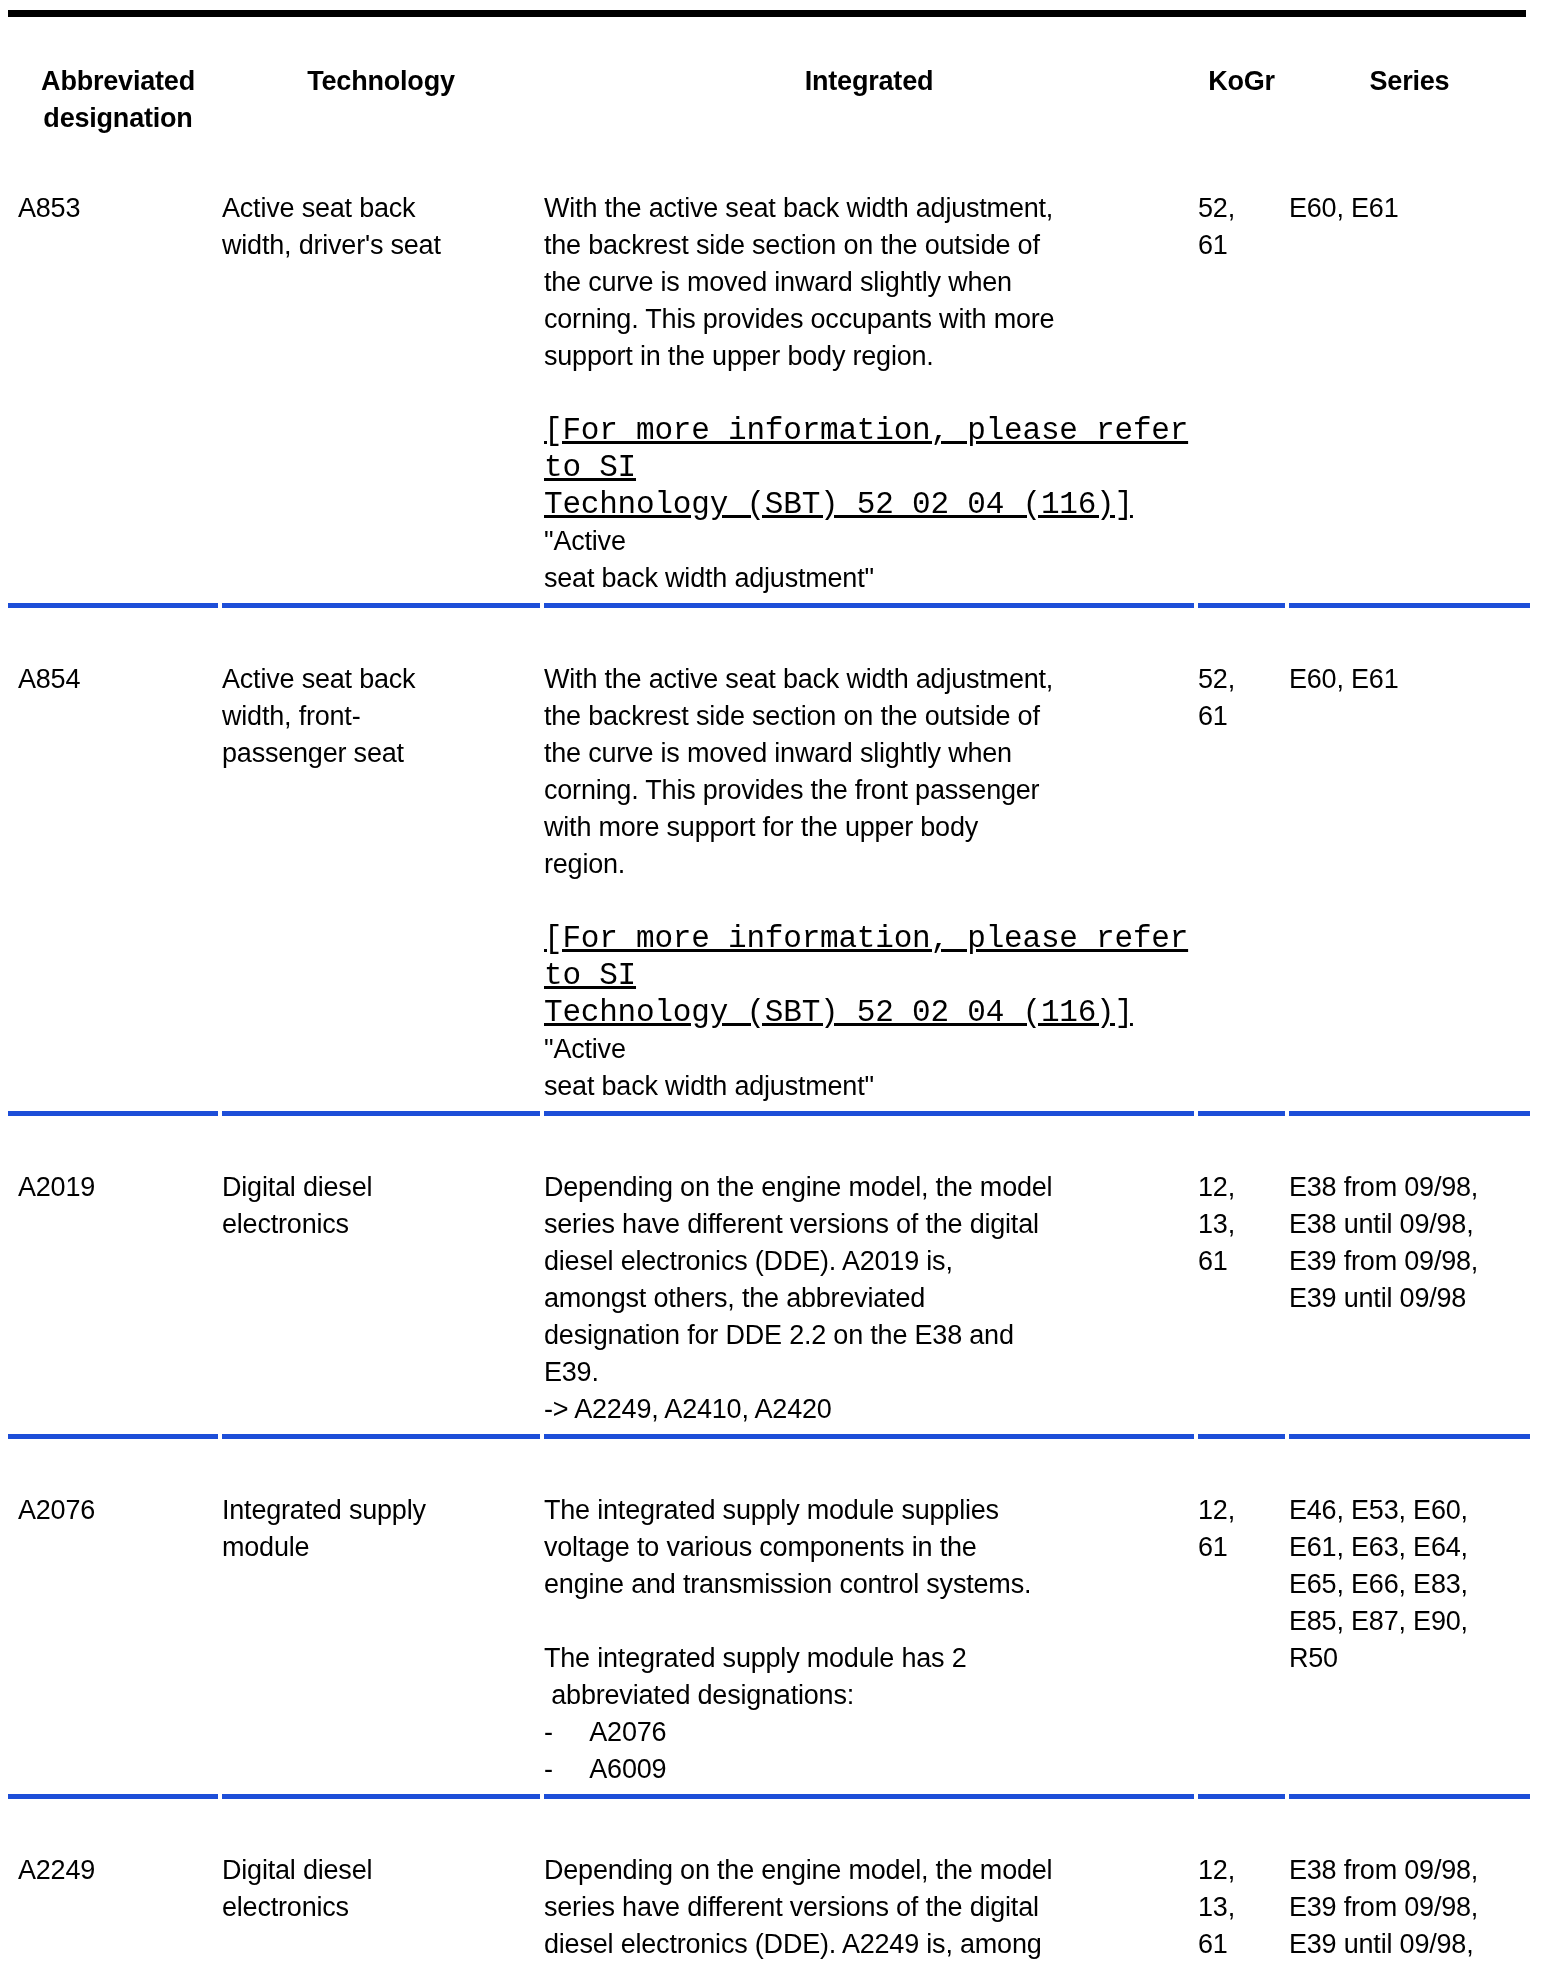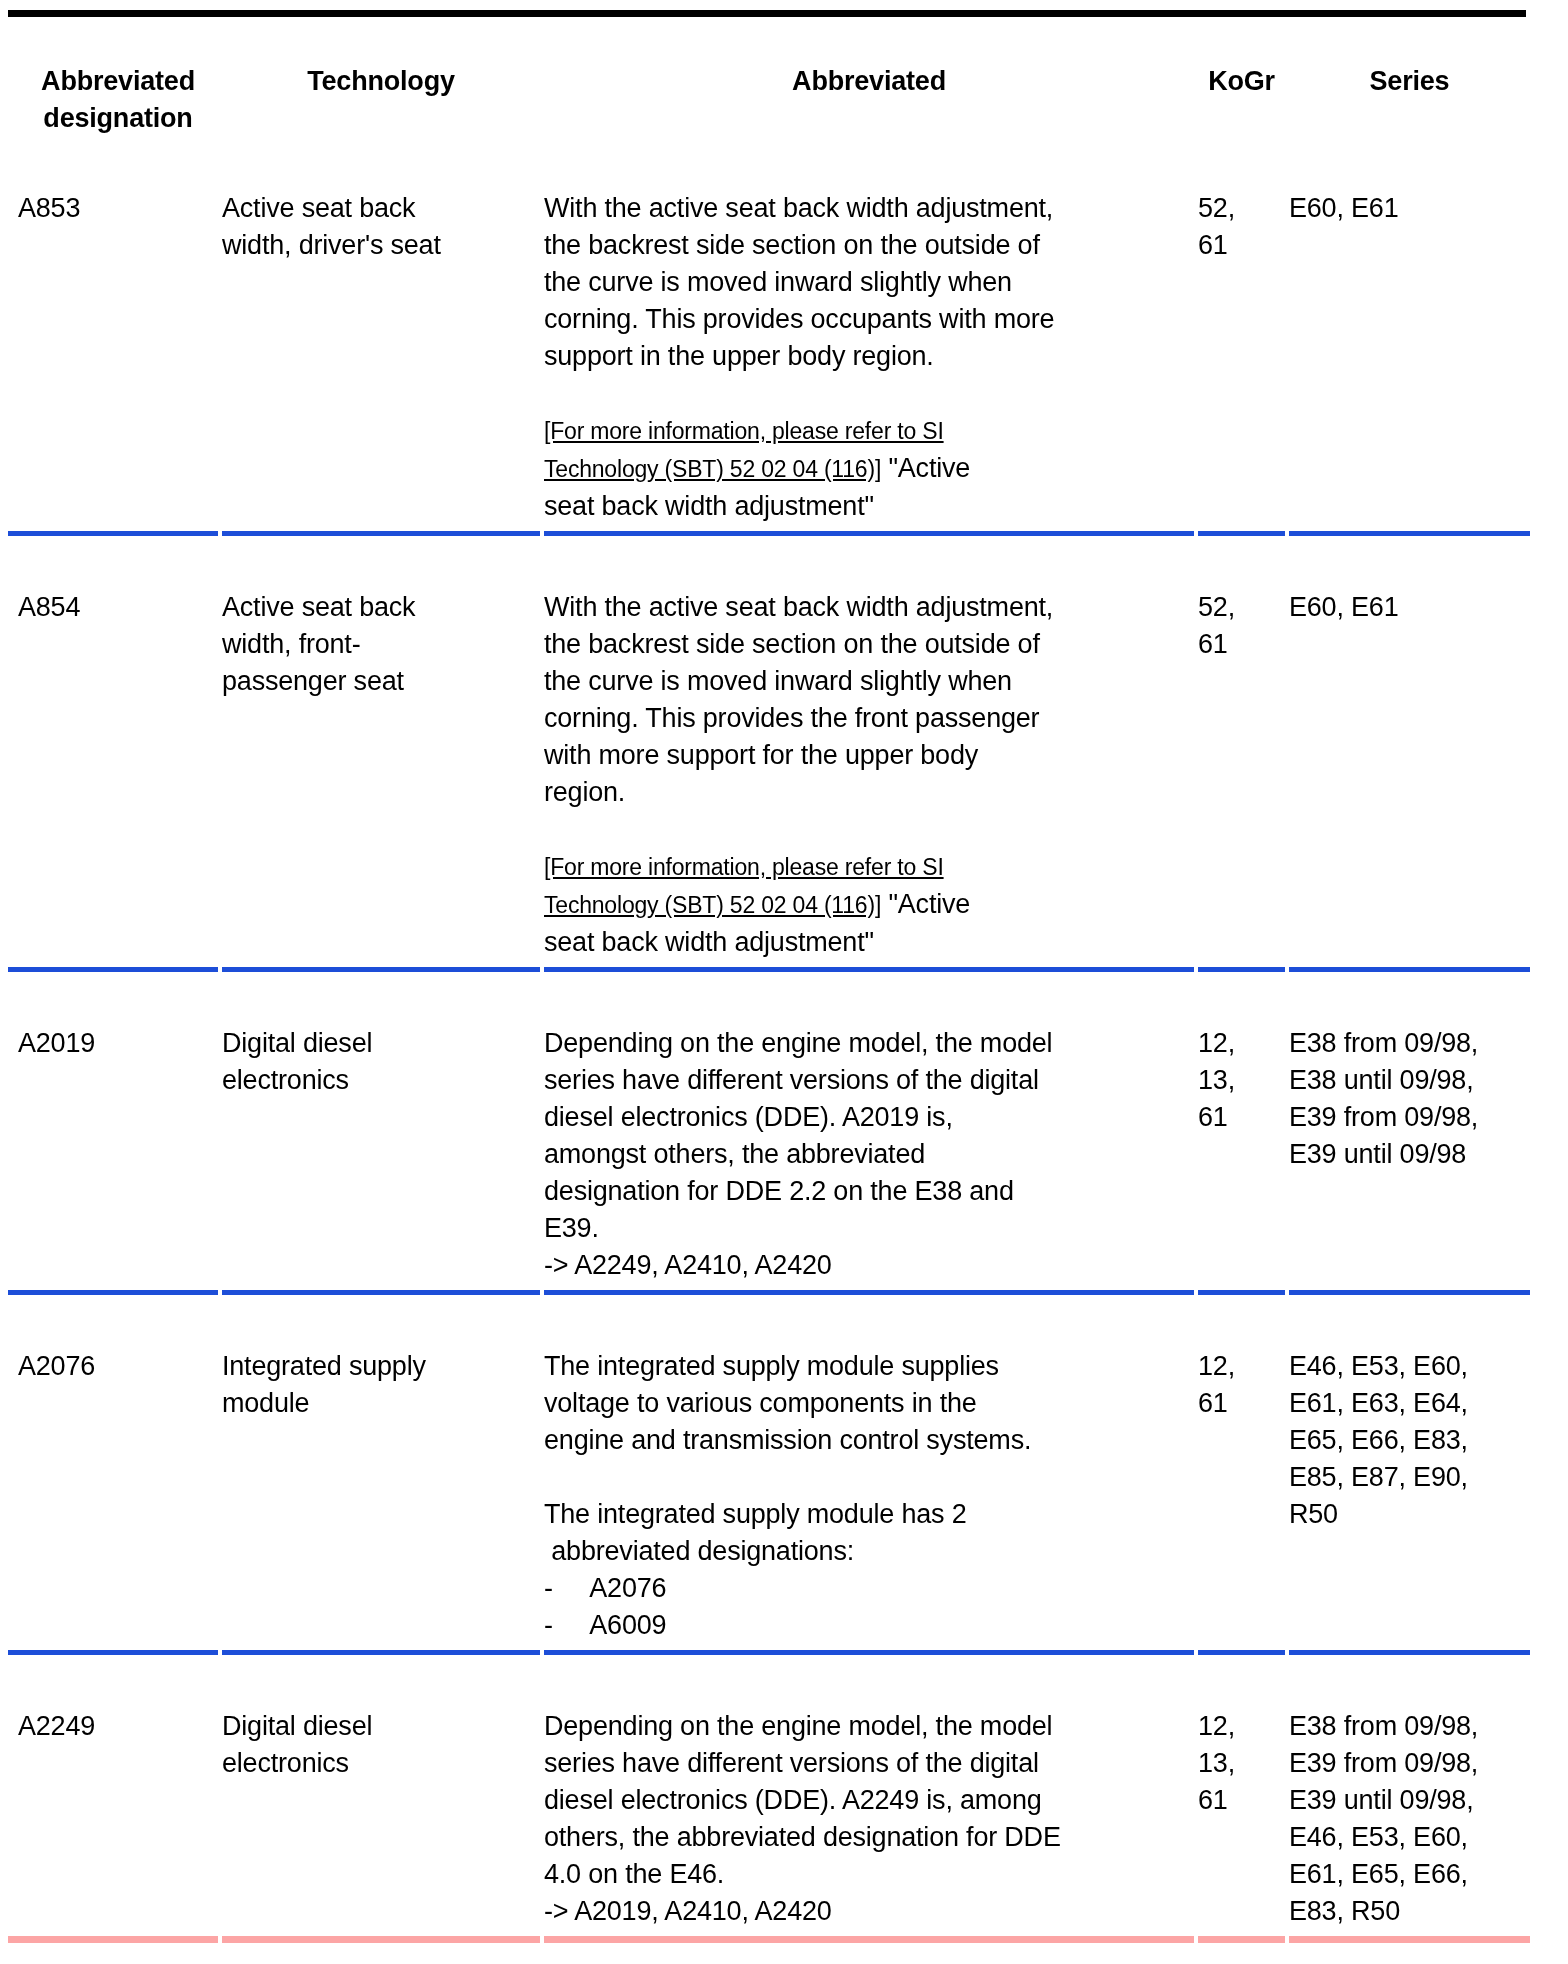--- a/index.html
+++ b/index.html
@@ -55,22 +55,22 @@
   }
   .col-pad { padding-left: 10px; }
 
   .pre { white-space: pre-line; }
 
   .link-block {
     margin-top: 37px;
     white-space: pre-line;
   }
   a.doc-link {
-    font-family: Liberation Sans, sans-serif;
-    font-size: 23px;
+    font-family: Liberation Mono, monospace;
+    font-size: 31px;
     color: #000000;
     text-decoration: underline;
     white-space: pre-line;
     cursor: pointer;
   }
   .link-suffix { white-space: pre-line; }
 </style>
 </head>
 <body>
 
@@ -81,21 +81,21 @@
     <col class="c-abbr">
       <col class="c-comp">
       <col class="c-info">
       <col class="c-kogr">
       <col class="c-series">
   </colgroup>
   <thead>
     <tr>
       <th class="col-pad pre">Abbreviated designation</th>
       <th class="pre">Technology</th>
-      <th class="pre">Abbreviated</th>
+      <th class="pre">Integrated</th>
       <th class="pre">KoGr</th>
       <th class="pre">Series</th>
     </tr>
   </thead>
   <tbody>
 
     <tr>
       <td class="col-pad">
         <div class="pre">A853</div>
       </td>

